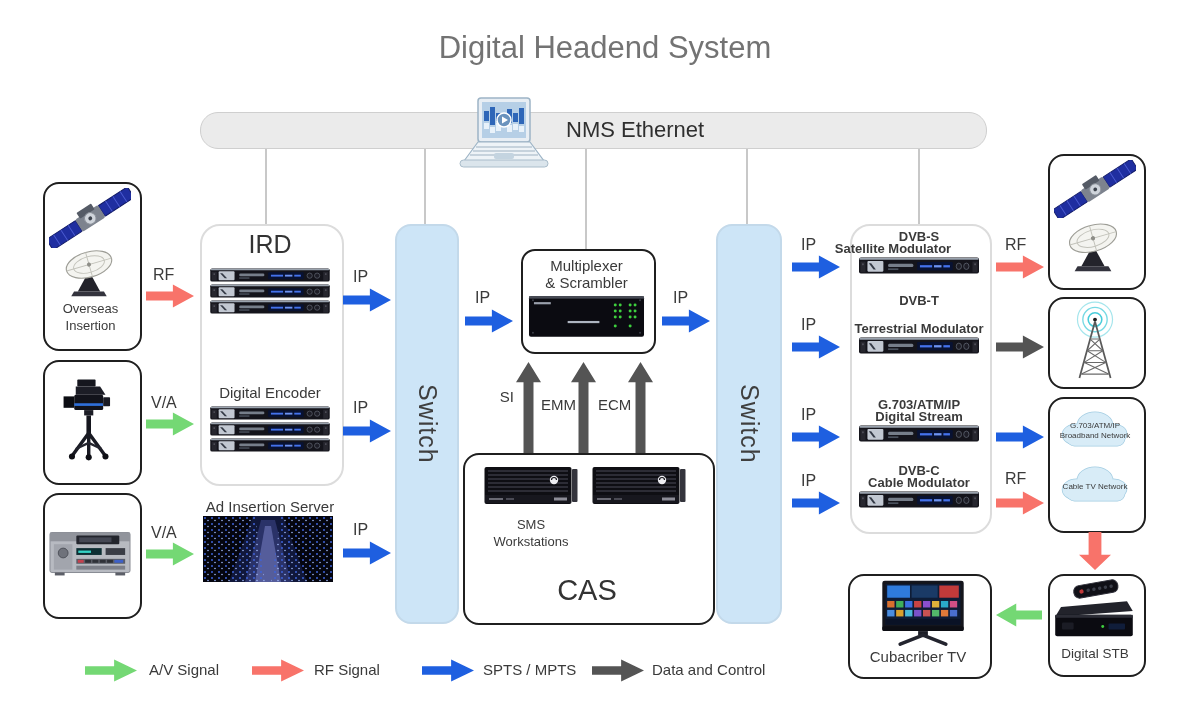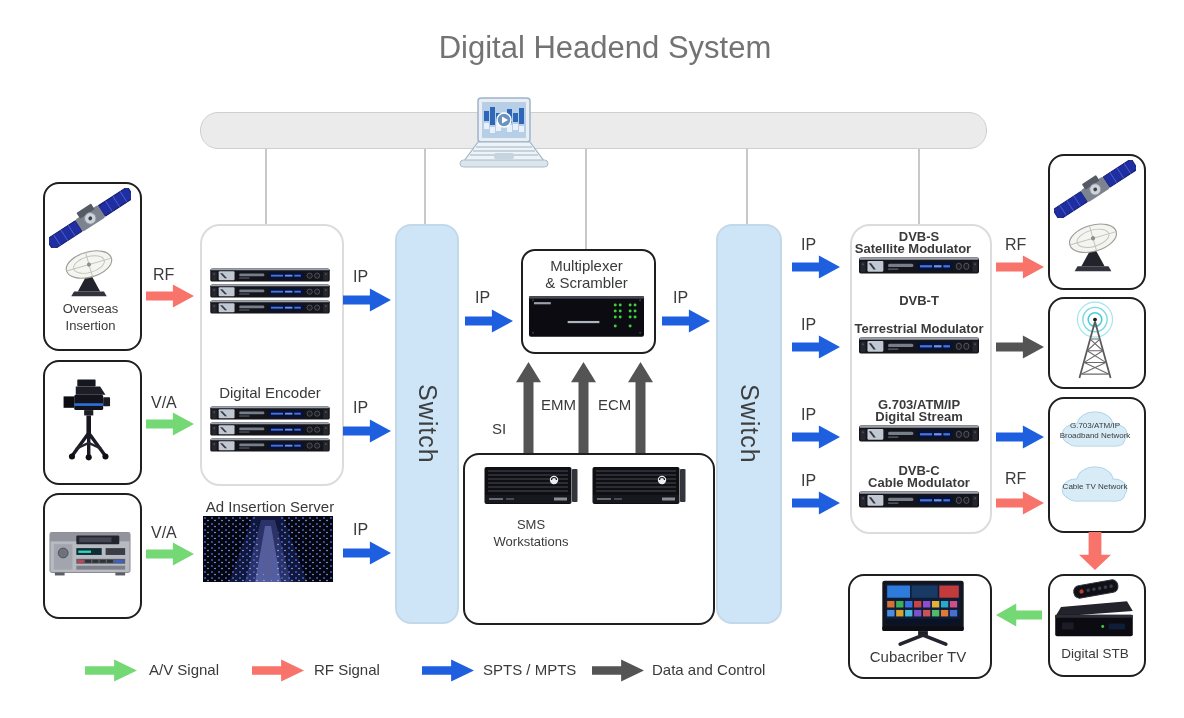--- a/index.html
+++ b/index.html
@@ -272,20 +272,21 @@
 
   <div class="title">Digital Headend System</div>
 
   <div class="vline" style="left:265px;top:147px;height:78px"></div>
   <div class="vline" style="left:424px;top:147px;height:78px"></div>
   <div class="vline" style="left:585px;top:147px;height:103px"></div>
   <div class="vline" style="left:746px;top:147px;height:78px"></div>
   <div class="vline" style="left:918px;top:147px;height:78px"></div>
 
   <div class="nmsbar" style="left: 200px; top: 112px; width: 785px; height: 35px; background-color: rgb(235, 235, 235);"></div>
+  <div class="nmslbl" style="left:566px;top:117px">NMS Ethernet</div>
   <svg class="abs" style="left:452px;top:97px" viewBox="0 0 104 74" width="104" height="74">
       <use href="#g-laptop"></use>
     </svg>
 
   <div class="box" style="left:43px;top:182px;width:95px;height:165px"></div>
   <svg class="abs" style="left:49px;top:188px" viewBox="0 0 84 62" width="82" height="60">
       <use href="#g-sat"></use>
     </svg>
   <svg class="abs" style="left:61px;top:246px" viewBox="0 0 60 54" width="56" height="52">
       <use href="#g-dish"></use>
@@ -303,20 +304,21 @@
     </svg>
 
   <div class="sig" style="left:153px;top:266px">RF</div>
   <div class="arr r" style="left: 146px; top: 283px; width: 48px; height: 26px; background-color: rgb(248, 115, 106);"></div>
   <div class="sig" style="left:151px;top:394px">V/A</div>
   <div class="arr r" style="left: 146px; top: 411px; width: 48px; height: 26px; background-color: rgb(116, 216, 116);"></div>
   <div class="sig" style="left:151px;top:524px">V/A</div>
   <div class="arr r" style="left: 146px; top: 541px; width: 48px; height: 26px; background-color: rgb(116, 216, 116);"></div>
 
   <div class="gbox" style="left:200px;top:224px;width:140px;height:258px"></div>
+  <div class="abs ctr" style="left:200px;top:230px;width:140px;font-size:25px;color:#333">IRD</div>
   <svg class="abs" style="left:206px;top:268px" viewBox="0 0 128 15" width="128" height="14">
       <use href="#g-rack"></use>
     </svg>
   <svg class="abs" style="left:206px;top:284px" viewBox="0 0 128 15" width="128" height="14">
       <use href="#g-rack"></use>
     </svg>
   <svg class="abs" style="left:206px;top:300px" viewBox="0 0 128 15" width="128" height="14">
       <use href="#g-rack"></use>
     </svg>
   <div class="lbl15 ctr" style="left:200px;top:384px;width:140px">Digital Encoder</div>
@@ -355,49 +357,50 @@
   <svg class="abs" style="left:528px;top:293px" viewBox="0 0 118 46" width="117" height="46">
       <use href="#g-mux"></use>
     </svg>
 
   <div class="sig" style="left:673px;top:289px">IP</div>
   <div class="arr r" style="left: 662px; top: 308px; width: 48px; height: 26px; background-color: rgb(30, 95, 224);"></div>
 
   <div class="arr u" style="left: 516px; top: 362px; width: 25px; height: 96px; background-color: rgb(84, 84, 84);"></div>
   <div class="arr u" style="left: 571px; top: 362px; width: 25px; height: 96px; background-color: rgb(84, 84, 84);"></div>
   <div class="arr u" style="left: 628px; top: 362px; width: 25px; height: 96px; background-color: rgb(84, 84, 84);"></div>
-  <div class="lbl15" style="left:492px;top:420px;width:22px;">SI</div>
+  <div class="lbl15" style="left:492px;top:388px;width:22px;text-align:right">SI</div>
   <div class="lbl15" style="left:541px;top:396px">EMM</div>
   <div class="lbl15" style="left:598px;top:396px">ECM</div>
 
   <div class="box" style="left:463px;top:453px;width:248px;height:168px"></div>
   <svg class="abs" style="left:484px;top:466px" viewBox="0 0 94 42" width="94" height="42">
       <use href="#g-server"></use>
     </svg>
   <svg class="abs" style="left:592px;top:466px" viewBox="0 0 94 42" width="94" height="42">
       <use href="#g-server"></use>
     </svg>
   <div class="lbl13 ctr" style="left:482px;top:516px;width:98px">SMS Workstations</div>
+  <div class="abs ctr" style="left:463px;top:574px;width:248px;font-size:29px;color:#333">CAS</div>
 
   <div class="switch" style="left: 716px; top: 224px; width: 62px; height: 396px; background-color: rgb(205, 229, 247);">
     <span>Switch</span>
   </div>
 
   <div class="sig" style="left:801px;top:236px">IP</div>
   <div class="arr r" style="left: 792px; top: 254px; width: 48px; height: 26px; background-color: rgb(30, 95, 224);"></div>
   <div class="sig" style="left:801px;top:316px">IP</div>
   <div class="arr r" style="left: 792px; top: 334px; width: 48px; height: 26px; background-color: rgb(30, 95, 224);"></div>
   <div class="sig" style="left:801px;top:406px">IP</div>
   <div class="arr r" style="left: 792px; top: 424px; width: 48px; height: 26px; background-color: rgb(30, 95, 224);"></div>
   <div class="sig" style="left:801px;top:472px">IP</div>
   <div class="arr r" style="left: 792px; top: 490px; width: 48px; height: 26px; background-color: rgb(30, 95, 224);"></div>
 
   <div class="gbox" style="left:850px;top:224px;width:138px;height:306px"></div>
   <div class="mlbl ctr" style="left:850px;top:229px;width:138px">DVB-S</div>
-  <div class="mlbl ctr" style="left:844px;top:241px;width:138px">Satellite Modulator</div>
+  <div class="mlbl ctr" style="left:824px;top:241px;width:138px">Satellite Modulator</div>
   <svg class="abs" style="left:859px;top:257px" viewBox="0 0 128 15" width="120" height="17" preserveAspectRatio="none">
       <use href="#g-rack"></use>
     </svg>
   <div class="mlbl ctr" style="left:850px;top:293px;width:138px">DVB-T</div>
   <div class="mlbl ctr" style="left:850px;top:321px;width:138px">Terrestrial Modulator</div>
   <svg class="abs" style="left:859px;top:337px" viewBox="0 0 128 15" width="120" height="17" preserveAspectRatio="none">
       <use href="#g-rack"></use>
     </svg>
   <div class="mlbl ctr" style="left:850px;top:397px;width:138px">G.703/ATM/IP</div>
   <div class="mlbl ctr" style="left:850px;top:409px;width:138px">Digital Stream Transcoder</div>

